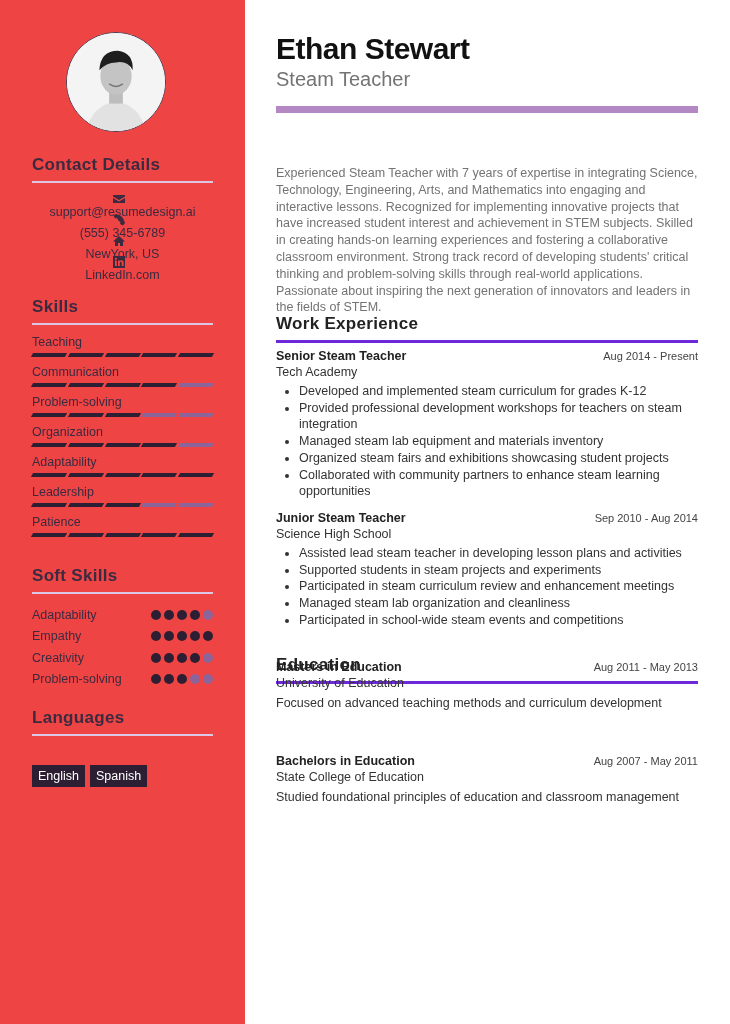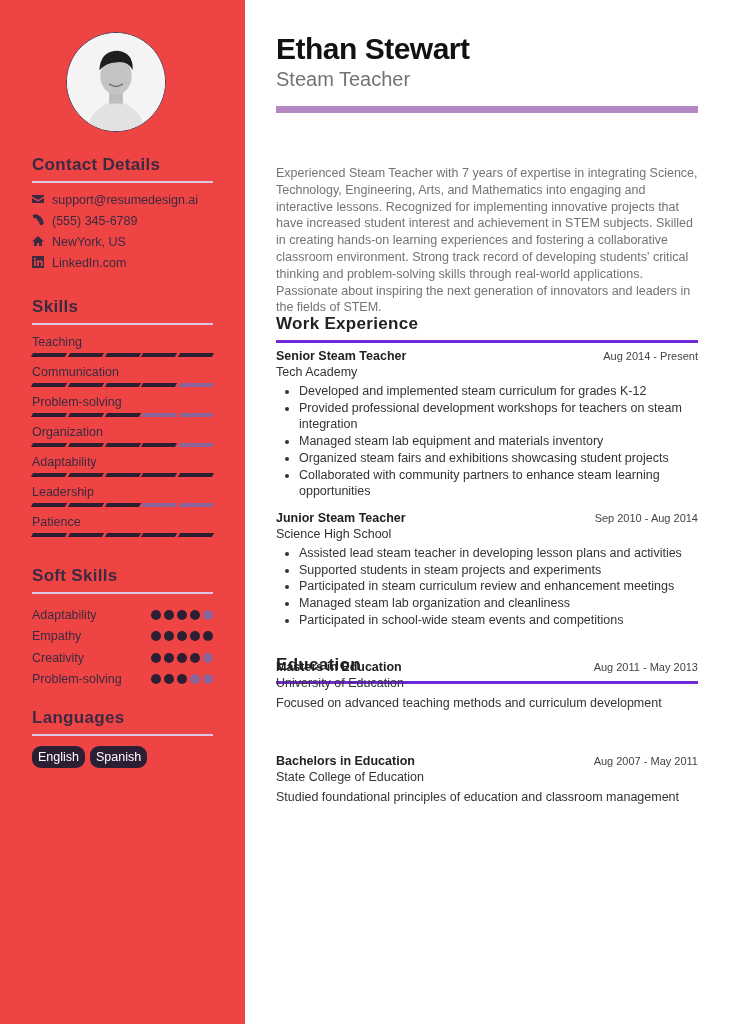--- a/index.html
+++ b/index.html
@@ -7,37 +7,37 @@
   body { font-family: "Liberation Sans", "DejaVu Sans", sans-serif; color: #333; position: relative; }
   .sidebar { position: absolute; left: 0; top: 0; width: 245px; height: 1024px; background: #ef4444; }
   .main { position: absolute; left: 276px; top: 0; width: 422px; }
 
   .avatar { position: absolute; left: 66px; top: 32px; width: 100px; height: 100px; border-radius: 50%; border: 1px solid #4a3a50; background: #f3f3f3; overflow: hidden; }
   .avatar svg { width: 100%; height: 100%; display: block; }
 
   .side-section { position: absolute; left: 32px; width: 181px; }
   .side-h { font-size: 17px; font-weight: bold; color: #3b2a40; letter-spacing: 0.3px; padding-bottom: 6px; border-bottom: 2px solid #dcc6e4; margin-bottom: 10px; }
 
-  .contact-row { display: flex; align-items: flex-start; height: 21px; font-size: 12.5px; color: #3b2a40; }
+  .contact-row { display: flex; align-items: center; height: 21px; font-size: 12.5px; color: #3b2a40; flex-direction: column; }
   .contact-row .ic { width: 12px; height: 12px; margin-right: 8px; display: inline-flex; align-items: center; justify-content: center; }
   .contact-row .ic svg { width: 12px; height: 12px; fill: #3b2a40; }
 
   .skill { margin-bottom: 6px; }
   .skill-name { font-size: 12.5px; color: #3b2a40; height: 16px; line-height: 16px; }
   .bars { display: flex; gap: 3px; margin-top: 3px; height: 5px; }
   .bar { flex: 1; height: 4px; background: #2d1f33; transform: skewX(-30deg); }
   .bar.off { background: #8c6499; }
 
   .soft-row { display: flex; justify-content: space-between; align-items: center; height: 21.5px; font-size: 12.5px; color: #3b2a40; }
   .dots { display: flex; gap: 3px; }
   .dot { width: 10px; height: 10px; border-radius: 50%; background: #2d1f33; }
   .dot.off { background: #8c6499; }
 
   .langs { display: flex; gap: 5px; }
-  .lang { background: #2d1f33; color: #ffffff; font-size: 12.5px; padding: 4px 6px; border-radius: 9px; line-height: 14px; }
+  .lang { background: #2d1f33; color: #ffffff; font-size: 12.5px; padding: 4px 6px; border-radius: 0; line-height: 14px; margin-top: 19px; }
 
   .name { position: absolute; top: 32px; font-size: 30px; font-weight: bold; color: #111; letter-spacing: -0.5px; }
   .title { position: absolute; top: 68px; font-size: 20px; color: #737373; }
   .accent-bar { position: absolute; top: 106px; width: 422px; height: 7px; background: #b388c4; }
   .summary { position: absolute; top: 141px; font-size: 12.5px; line-height: 16.8px; color: #737373; width: 422px; margin-top: 24px; }
 
   .sec-h { position: absolute; font-size: 17px; font-weight: bold; color: #222; width: 422px; padding-bottom: 6px; border-bottom: 3px solid #6d28d9; letter-spacing: 0.3px; }
   .entry { position: absolute; width: 422px; }
   .entry-top { display: flex; justify-content: space-between; align-items: baseline; }
   .entry-role { font-size: 12.5px; font-weight: bold; color: #222; }

